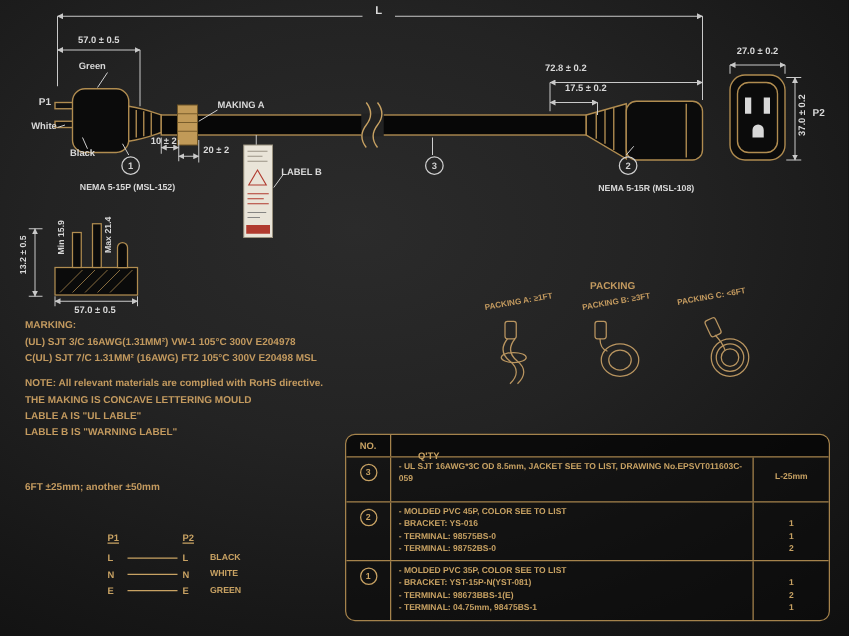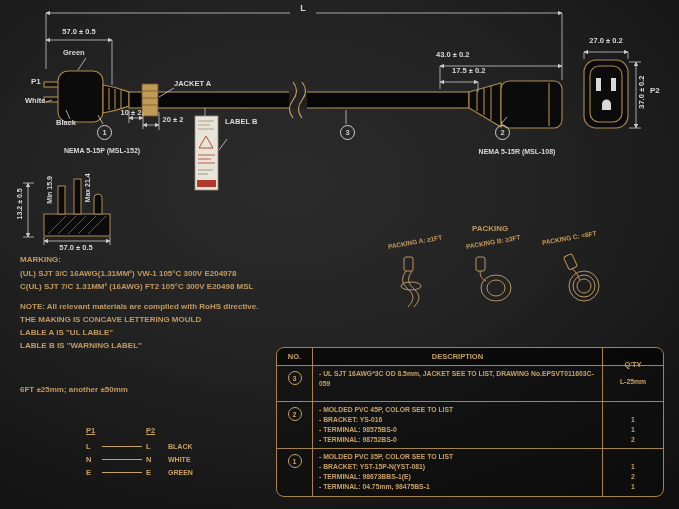--- a/index.html
+++ b/index.html
@@ -179,25 +179,25 @@
   </svg>
 
   <div class="t w f9 ctr" style="left:294px;top:4px;width:18px">L</div>
   <div class="t w f75 ctr" style="left:46px;top:28px;width:66px">57.0 ± 0.5</div>
   <div class="t w f75" style="left:63px;top:49px">Green</div>
   <div class="t w f8" style="left:31px;top:78px">P1</div>
   <div class="t w f75" style="left:25px;top:97px">White</div>
   <div class="t w f75" style="left:56px;top:119px">Black</div>
   <div class="t w f75 ctr" style="left:112px;top:109px;width:38px">10 ± 2</div>
   <div class="t w f75 ctr" style="left:154px;top:116px;width:38px">20 ± 2</div>
-  <div class="t w f75" style="left:174px;top:80px">JACKET A</div>
-  <div class="t w f75" style="left:225px;top:118px">LABEL B</div>
+  <div class="t w f75" style="left:174px;top:80px">MAKING A</div>
+  <div class="t w f75" style="left:225px;top:134px">LABEL B</div>
   <div class="t w f7 ctr" style="left:28px;top:147px;width:148px">NEMA 5-15P (MSL-152)</div>
   <div class="t w f7 ctr" style="left:452px;top:148px;width:130px">NEMA 5-15R (MSL-108)</div>
-  <div class="t w f75" style="left:436px;top:51px">43.0 ± 0.2</div>
+  <div class="t w f75" style="left:436px;top:51px">72.8 ± 0.2</div>
   <div class="t w f75" style="left:452px;top:67px">17.5 ± 0.2</div>
   <div class="t w f75 ctr" style="left:578px;top:37px;width:56px">27.0 ± 0.2</div>
   <div class="t w f75 ctr rot" style="left:612px;top:88px;width:60px">37.0 ± 0.2</div>
   <div class="t w f8" style="left:650px;top:87px">P2</div>
 
   <div class="circ" style="left:97px;top:125px">1</div>
   <div class="circ" style="left:340px;top:125px">3</div>
   <div class="circ" style="left:495px;top:125px">2</div>
 
   <div class="t w f7 ctr rot" style="left:27px;top:186px;width:46px">Min 15.9</div>
@@ -241,21 +241,20 @@
       <span class="pwf">E</span>
       <span class="pwline"></span>
       <span class="pwt">E</span>
       <span class="pwc">GREEN</span>
     </div>
   </div>
 
   <div class="spec">
     <div class="strow hrow">
       <div class="stno hc">NO.</div>
-      <div class="stdesc hc">DESCRIPTION</div>
       <div class="stqty hc" style="padding-top:16px">Q'TY</div>
     </div>
     <div class="strow rA">
       <div class="stno">
           <span class="circ tbl">3</span>
         </div>
       <div class="stdesc">
         <div class="dline">- UL SJT 16AWG*3C OD 8.5mm, JACKET SEE TO LIST, DRAWING No.EPSVT011603C-059</div>
       </div>
       <div class="stqty">

